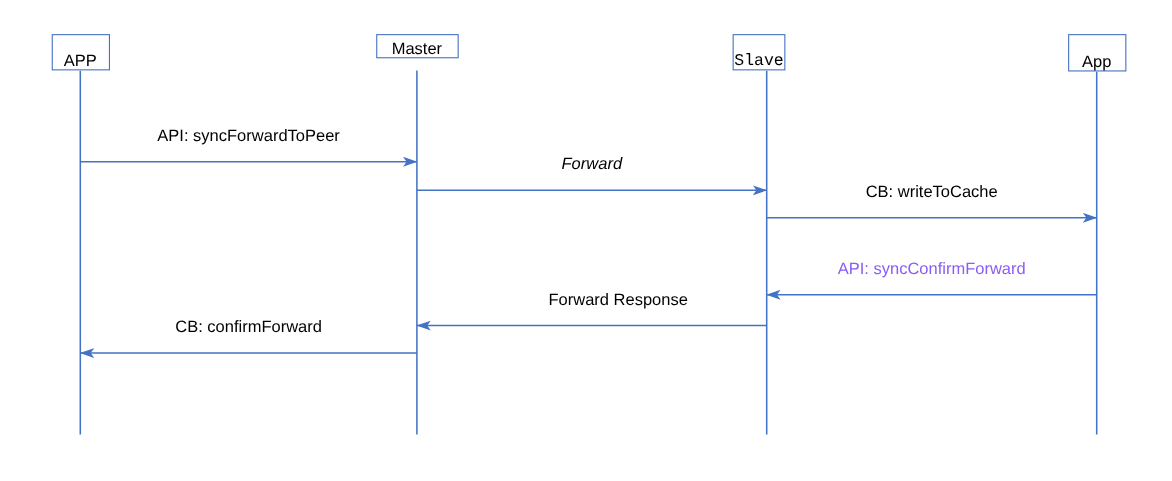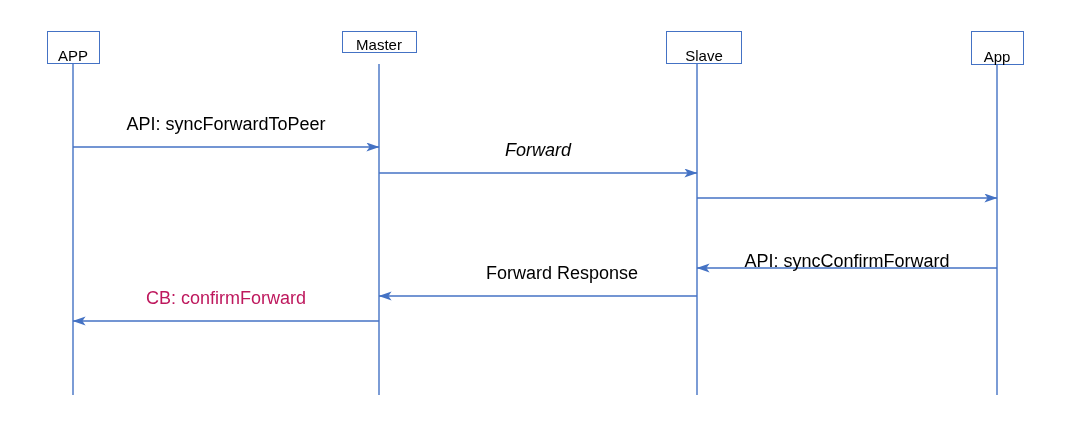--- a/index.html
+++ b/index.html
@@ -28,21 +28,21 @@
     align-items: flex-end;
     justify-content: center;
     font-size: 15px;
     color: #000000;
     line-height: 1;
   }
   .msg-label {
     position: absolute;
     transform: translateX(-50%);
     white-space: nowrap;
-    font-size: 18px;
+    font-size: 15px;
     color: #000000;
     line-height: 18px;
     height: 18px;
   }
 </style>
 </head>
 <body>
 
 <div id="stage" style="background: rgb(255, 255, 255);">
     <svg width="1065" height="437" id="arrows">
@@ -61,24 +61,25 @@
       <line x1="997" x2="697" y1="268" y2="268" stroke="#4472c4" stroke-width="1.4" marker-end="url(#arrowhead)"></line>
       <line x1="697" x2="379" y1="296" y2="296" stroke="#4472c4" stroke-width="1.4" marker-end="url(#arrowhead)"></line>
       <line x1="379" x2="73" y1="321" y2="321" stroke="#4472c4" stroke-width="1.4" marker-end="url(#arrowhead)"></line>
     </svg>
     <div class="actor-box" style="left: 46.5px; top: 31px; width: 53px; height: 33px; border: 1.5px solid rgb(68, 114, 196); color: rgb(0, 0, 0);">
       <span>APP</span>
     </div>
     <div class="actor-box" style="left: 341.5px; top: 31px; width: 75px; height: 22px; border: 1.5px solid rgb(68, 114, 196); color: rgb(0, 0, 0);">
       <span>Master</span>
     </div>
-    <div class="actor-box" style="left: 666px; top: 31px; width: 76px; height: 33px; border: 1.5px solid rgb(68, 114, 196); color: rgb(0, 0, 0);">
+    <div class="actor-box" style="left: 666px; top: 31px; width: 48px; height: 33px; border: 1.5px solid rgb(68, 114, 196); color: rgb(0, 0, 0); font-family: Liberation Mono, monospace;">
       <span>Slave</span>
     </div>
     <div class="actor-box" style="left: 970.5px; top: 31px; width: 53px; height: 34px; border: 1.5px solid rgb(68, 114, 196); color: rgb(0, 0, 0);">
       <span>App</span>
     </div>
     <div class="msg-label" style="left: 226px; top: 115px; color: rgb(0, 0, 0);">API: syncForwardToPeer</div>
     <div class="msg-label" style="left: 538px; top: 141px; color: rgb(0, 0, 0); font-style: italic;">Forward</div>
-    <div class="msg-label" style="left: 847px; top: 252px; color: #000000;">API: syncConfirmForward</div>
+    <div class="msg-label" style="left: 847px; top: 166px; color: rgb(0, 0, 0);">CB: writeToCache</div>
+    <div class="msg-label" style="left: 847px; top: 236px; color: #8b5cf6;">API: syncConfirmForward</div>
     <div class="msg-label" style="left: 538px; top: 264px; color: rgb(0, 0, 0); margin-left: 24px;">Forward Response</div>
-    <div class="msg-label" style="left: 226px; top: 289px; color: #be185d;">CB: confirmForward</div>
+    <div class="msg-label" style="left: 226px; top: 289px; color: #000000;">CB: confirmForward</div>
   </div>
 
 </body></html>

